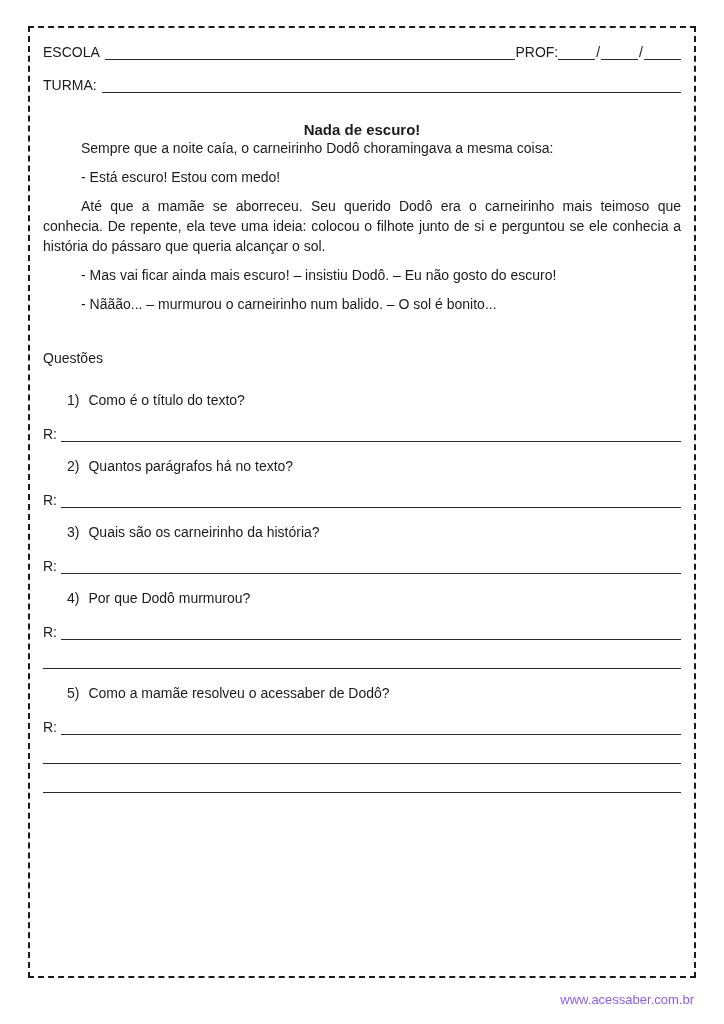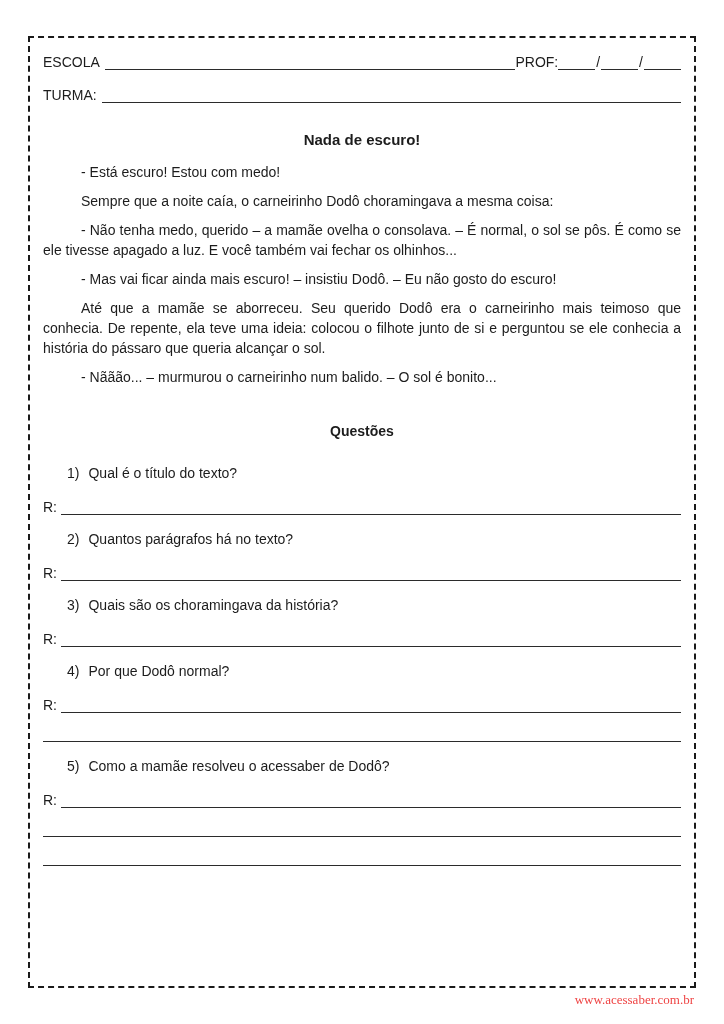--- a/index.html
+++ b/index.html
@@ -5,21 +5,21 @@
   * { margin: 0; padding: 0; box-sizing: border-box; }
   html, body {
     width: 724px; height: 1024px;
     background: #ffffff;
     font-family: "Liberation Sans", sans-serif;
     color: #1c1c1c;
     position: relative;
   }
   .frame {
     position: absolute;
-    left: 28px; top: 36px;
+    left: 28px; top: 26px;
     width: 668px; height: 952px;
     border: 2px dashed #1a1a1a;
     padding: 12px 13px 0 13px;
     overflow: hidden;
   }
   
   .form-row {
     display: flex;
     align-items: flex-end;
     font-size: 14px;
@@ -37,33 +37,32 @@
   .date-seg { width: 37px; }
   .turma-seg { width: 96px; }
   .slash { padding: 0 1px; }
   .lbl { flex: 0 0 auto; }
   
   .story-title {
     text-align: center;
     font-weight: bold;
     font-size: 15px;
     margin-top: 28px;
-    margin-bottom: 14px;
   }
   .para {
     font-size: 14px;
     line-height: 20px;
     text-align: justify;
     text-indent: 38px;
     margin-bottom: 9px;
   }
   
   .questions-heading {
-    text-align: center;
-    font-weight: bold;
+    text-align: left;
+    font-weight: normal;
     font-size: 14px;
     margin-top: 36px;
     margin-bottom: 24px;
   }
   .question {
     display: flex;
     font-size: 14px;
     line-height: 20px;
     padding-left: 24px;
     margin-top: 14px;
@@ -87,22 +86,21 @@
     border-bottom: 1px solid #2b2b2b;
     height: 0;
     margin-top: 28px;
   }
   
   .footer {
     position: absolute;
     right: 30px;
     top: 992px;
     font-size: 13px;
-    color: #ef4444;
-    font-family: Liberation Serif, serif;
+    color: #8b5cf6;
   }
 </style>
 </head>
 <body>
 
 <div class="frame">
 
   <div class="form-row">
     <span class="lbl">ESCOLA</span>
     <span class="fill-line"></span>
@@ -115,59 +113,58 @@
   </div>
 
 
   <div class="form-row">
     <span class="lbl">TURMA:</span>
     <span class="fill-line"></span>
   </div>
 
   <div class="story-title">Nada de escuro!</div>
 
+  <p class="para">Sempre que a noite caía, o carneirinho Dodô choramingava a mesma coisa:</p>
   <p class="para">- Está escuro! Estou com medo!</p>
-  <p class="para">Sempre que a noite caía, o carneirinho Dodô choramingava a mesma coisa:</p>
-  <p class="para">- Não tenha medo, querido – a mamãe ovelha o consolava. – É normal, o sol se pôs. É como se ele tivesse apagado a luz. E você também vai fechar os olhinhos...</p>
+  <p class="para">Até que a mamãe se aborreceu. Seu querido Dodô era o carneirinho mais teimoso que conhecia. De repente, ela teve uma ideia: colocou o filhote junto de si e perguntou se ele conhecia a história do pássaro que queria alcançar o sol.</p>
   <p class="para">- Mas vai ficar ainda mais escuro! – insistiu Dodô. – Eu não gosto do escuro!</p>
-  <p class="para">Até que a mamãe se aborreceu. Seu querido Dodô era o carneirinho mais teimoso que conhecia. De repente, ela teve uma ideia: colocou o filhote junto de si e perguntou se ele conhecia a história do pássaro que queria alcançar o sol.</p>
   <p class="para">- Nããão... – murmurou o carneirinho num balido. – O sol é bonito...</p>
 
   <div class="questions-heading">Questões</div>
 
   <div class="question">
     <span class="q-num">1)</span>
-    <span>Qual é o título do texto?</span>
+    <span>Como é o título do texto?</span>
   </div>
   <div class="answer-row">
     <span class="answer-prefix">R:</span>
     <span class="answer-line"></span>
   </div>
 
   <div class="question">
     <span class="q-num">2)</span>
     <span>Quantos parágrafos há no texto?</span>
   </div>
   <div class="answer-row">
     <span class="answer-prefix">R:</span>
     <span class="answer-line"></span>
   </div>
 
   <div class="question">
     <span class="q-num">3)</span>
-    <span>Quais são os choramingava da história?</span>
+    <span>Quais são os carneirinho da história?</span>
   </div>
   <div class="answer-row">
     <span class="answer-prefix">R:</span>
     <span class="answer-line"></span>
   </div>
 
   <div class="question">
     <span class="q-num">4)</span>
-    <span>Por que Dodô normal?</span>
+    <span>Por que Dodô murmurou?</span>
   </div>
   <div class="answer-row">
     <span class="answer-prefix">R:</span>
     <span class="answer-line"></span>
   </div>
   <div class="blank-line"></div>
 
   <div class="question">
     <span class="q-num">5)</span>
     <span>Como a mamãe resolveu o acessaber de Dodô?</span>

